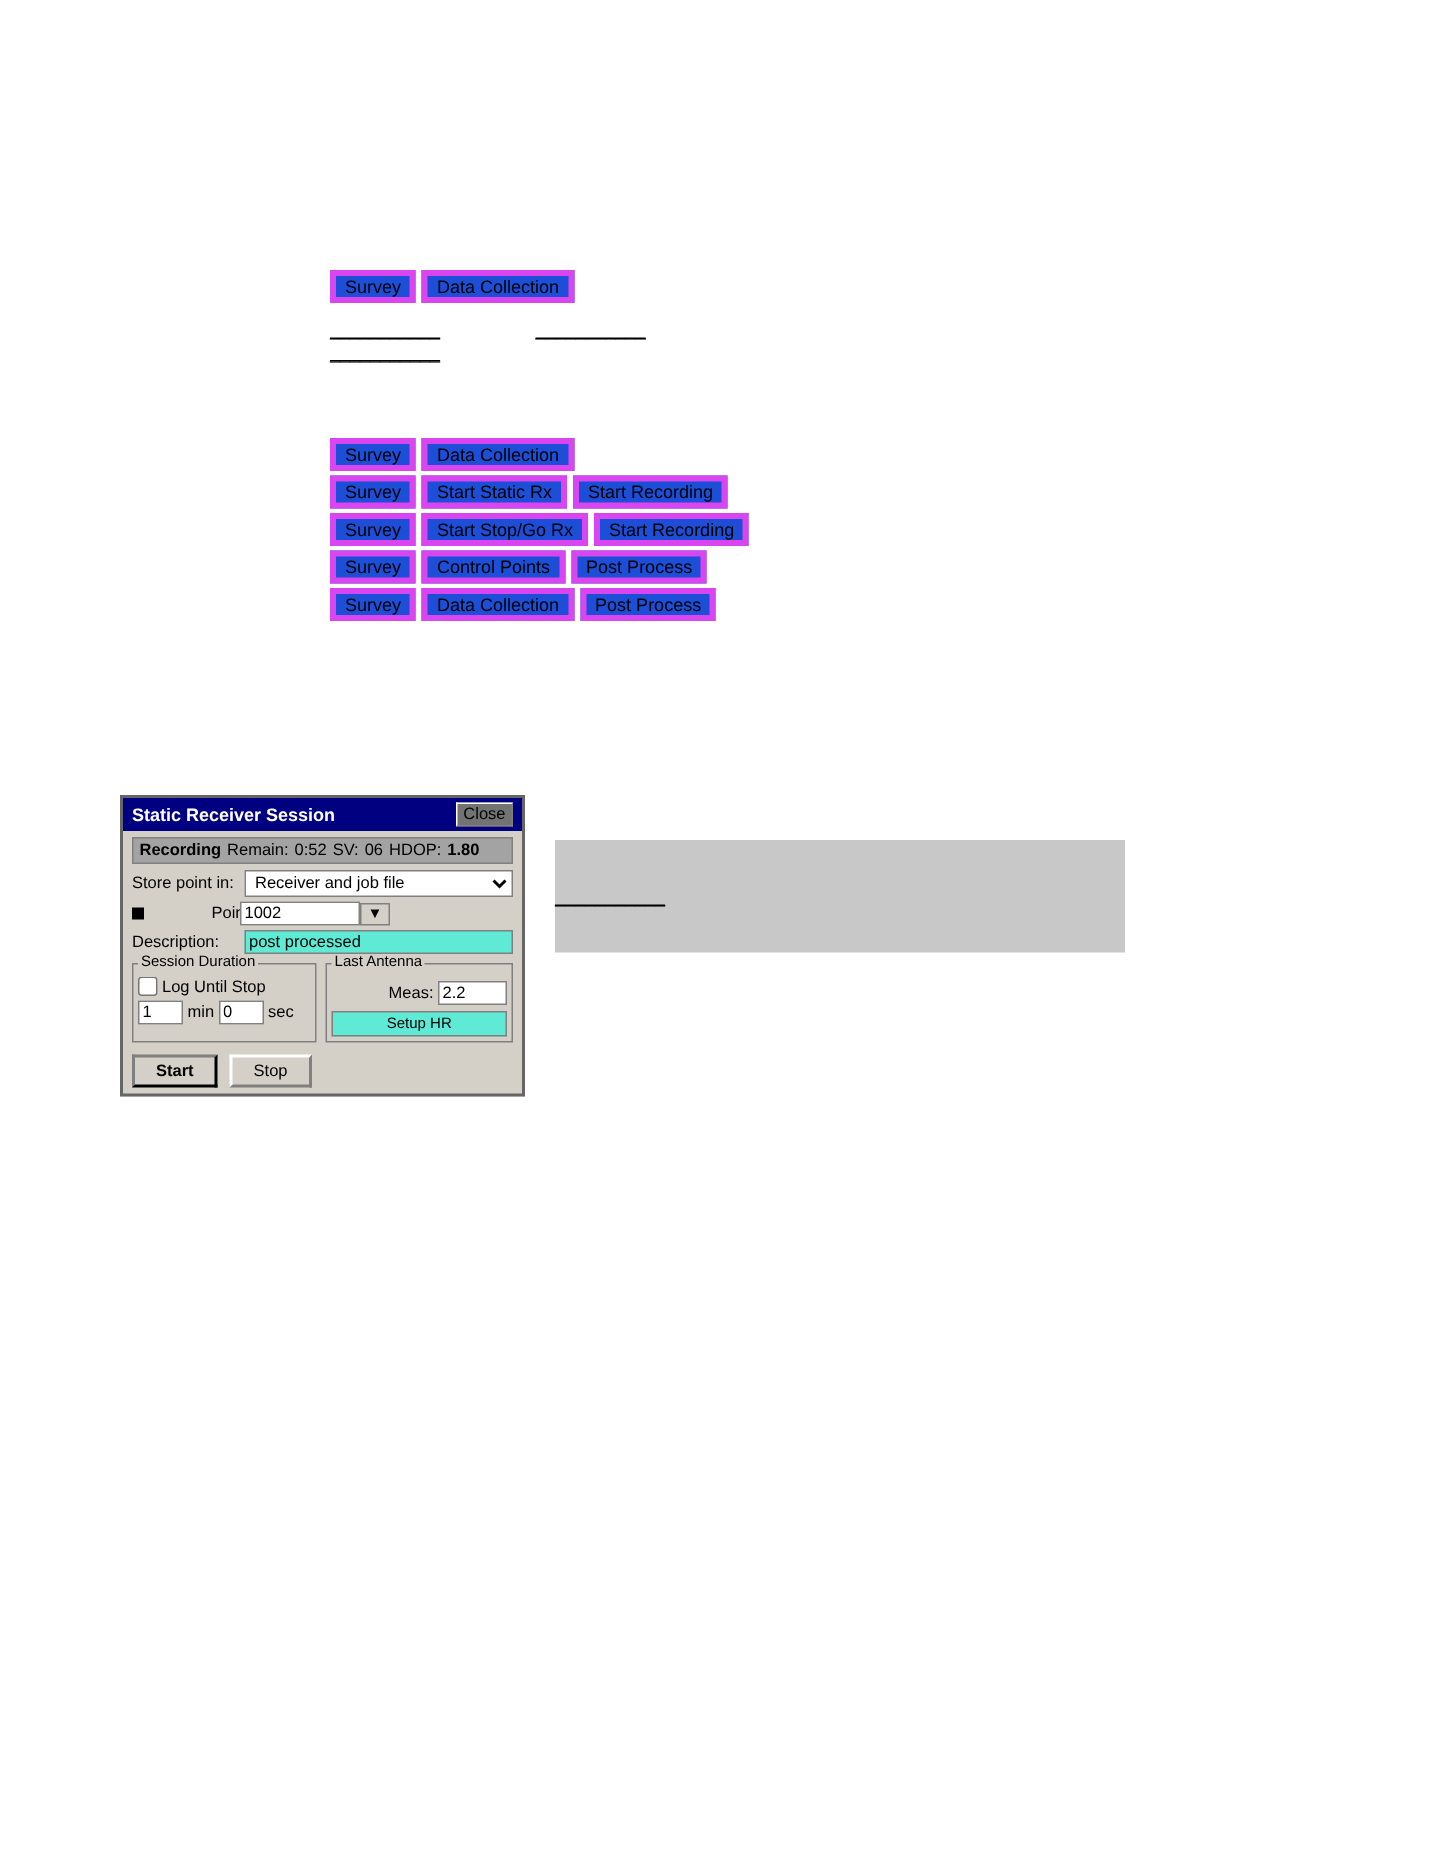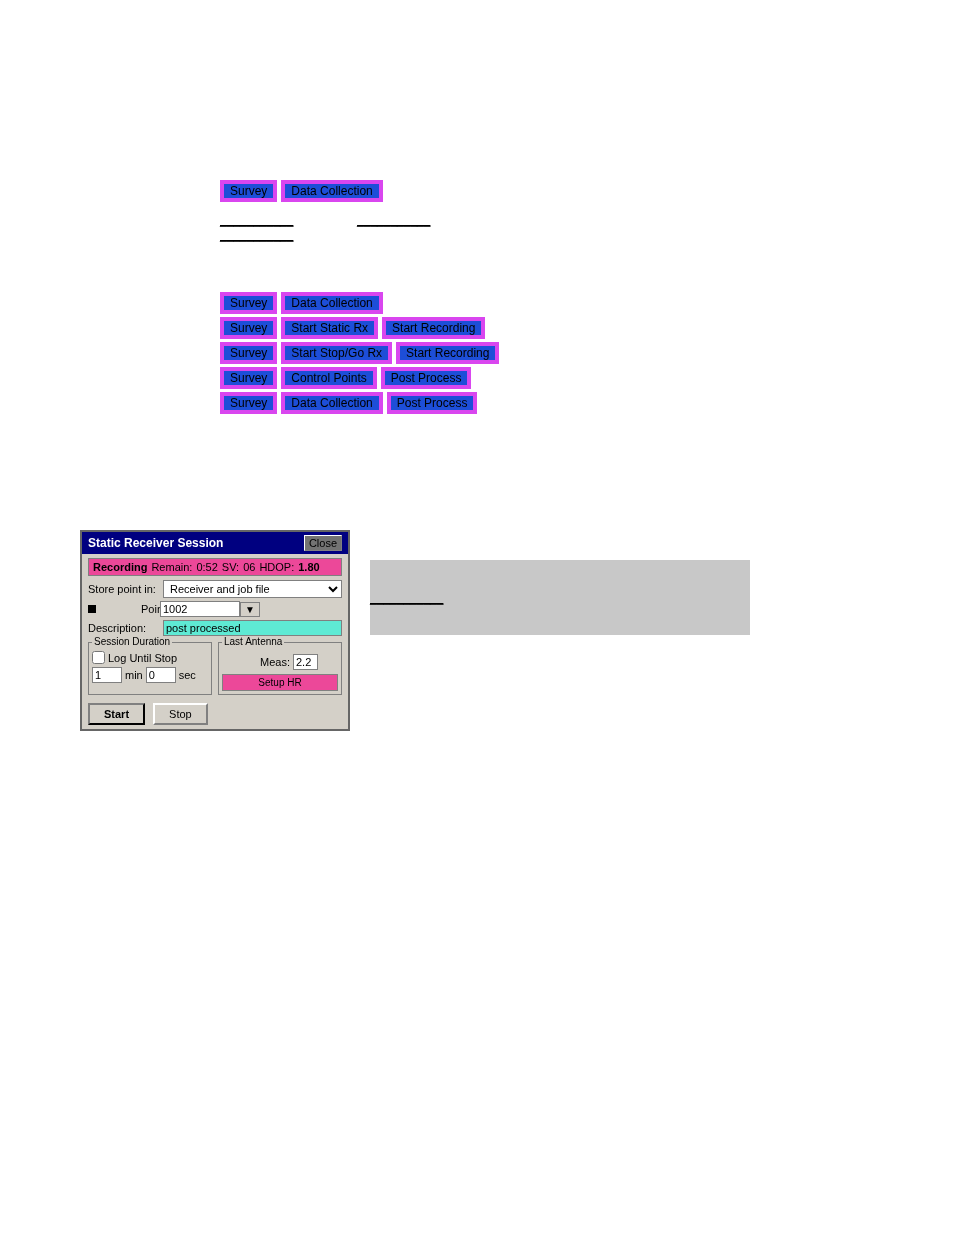--- a/index.html
+++ b/index.html
@@ -100,21 +100,21 @@
       padding: 1px 4px;
       font-size: 11px;
       cursor: pointer;
     }
 
     .dialog-body {
       padding: 4px 6px;
     }
 
     .recording-bar {
-      background: #ec4899;
+      background: #a3a3a3;
       border: 1px solid #808080;
       padding: 2px 4px;
       font-size: 11px;
       margin-bottom: 4px;
       display: flex;
       align-items: center;
       gap: 4px;
     }
 
     .recording-label {
@@ -254,31 +254,31 @@
     .meas-row {
       display: flex;
       align-items: center;
       gap: 3px;
       margin-top: 8px;
       margin-bottom: 4px;
       padding-left: 38px;
     }
 
     .meas-input {
-      width: 25px;
+      width: 46px;
       border: 1px solid #808080;
       background: #fff;
       padding: 1px 2px;
       font-size: 11px;
     }
 
     .setup-hr-btn {
       width: 100%;
       border: 1px solid #808080;
-      background: #ec4899;
+      background: #5eead4;
       padding: 2px 4px;
       font-size: 10px;
       cursor: pointer;
     }
 
     .dialog-footer {
       display: flex;
       gap: 8px;
       padding: 4px 6px;
       justify-content: flex-start;

